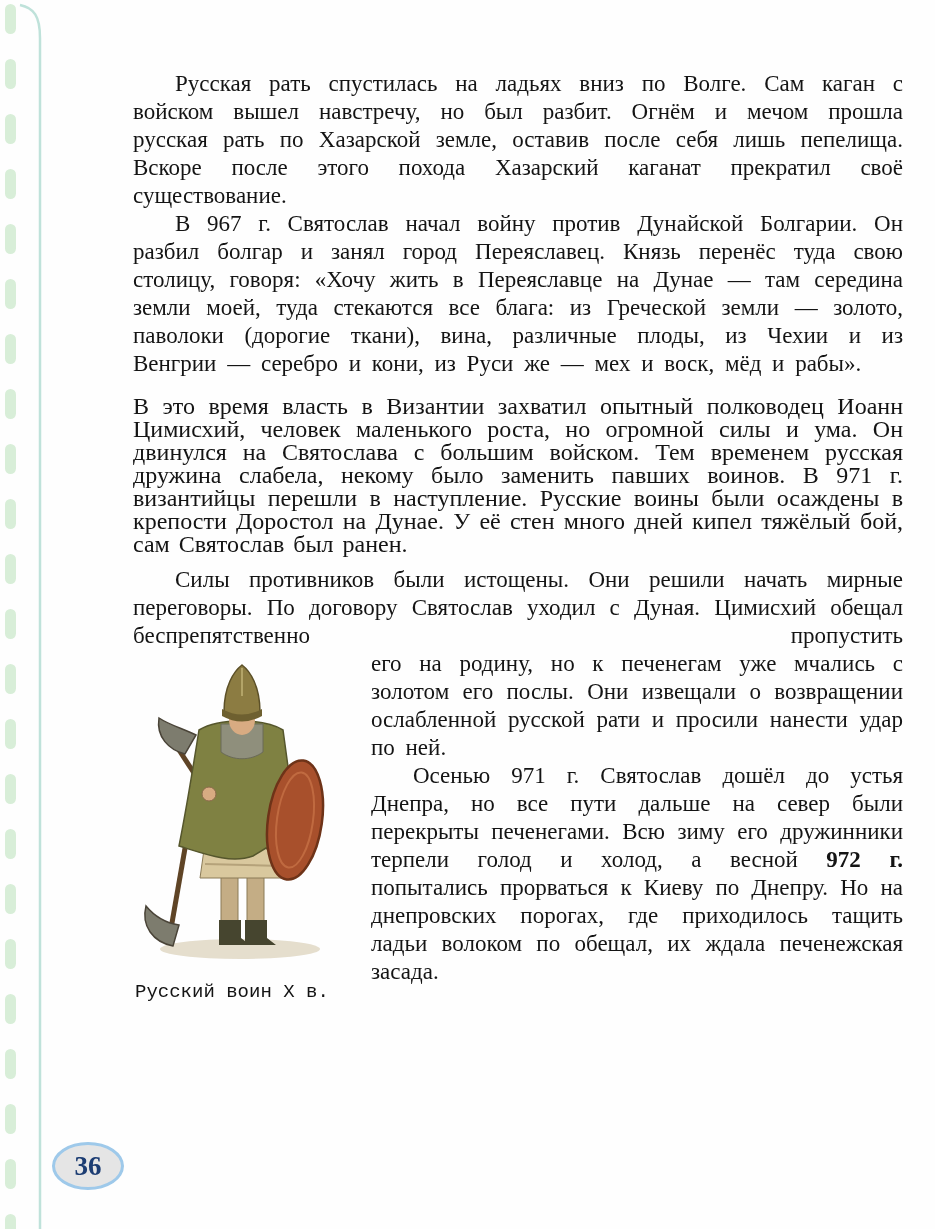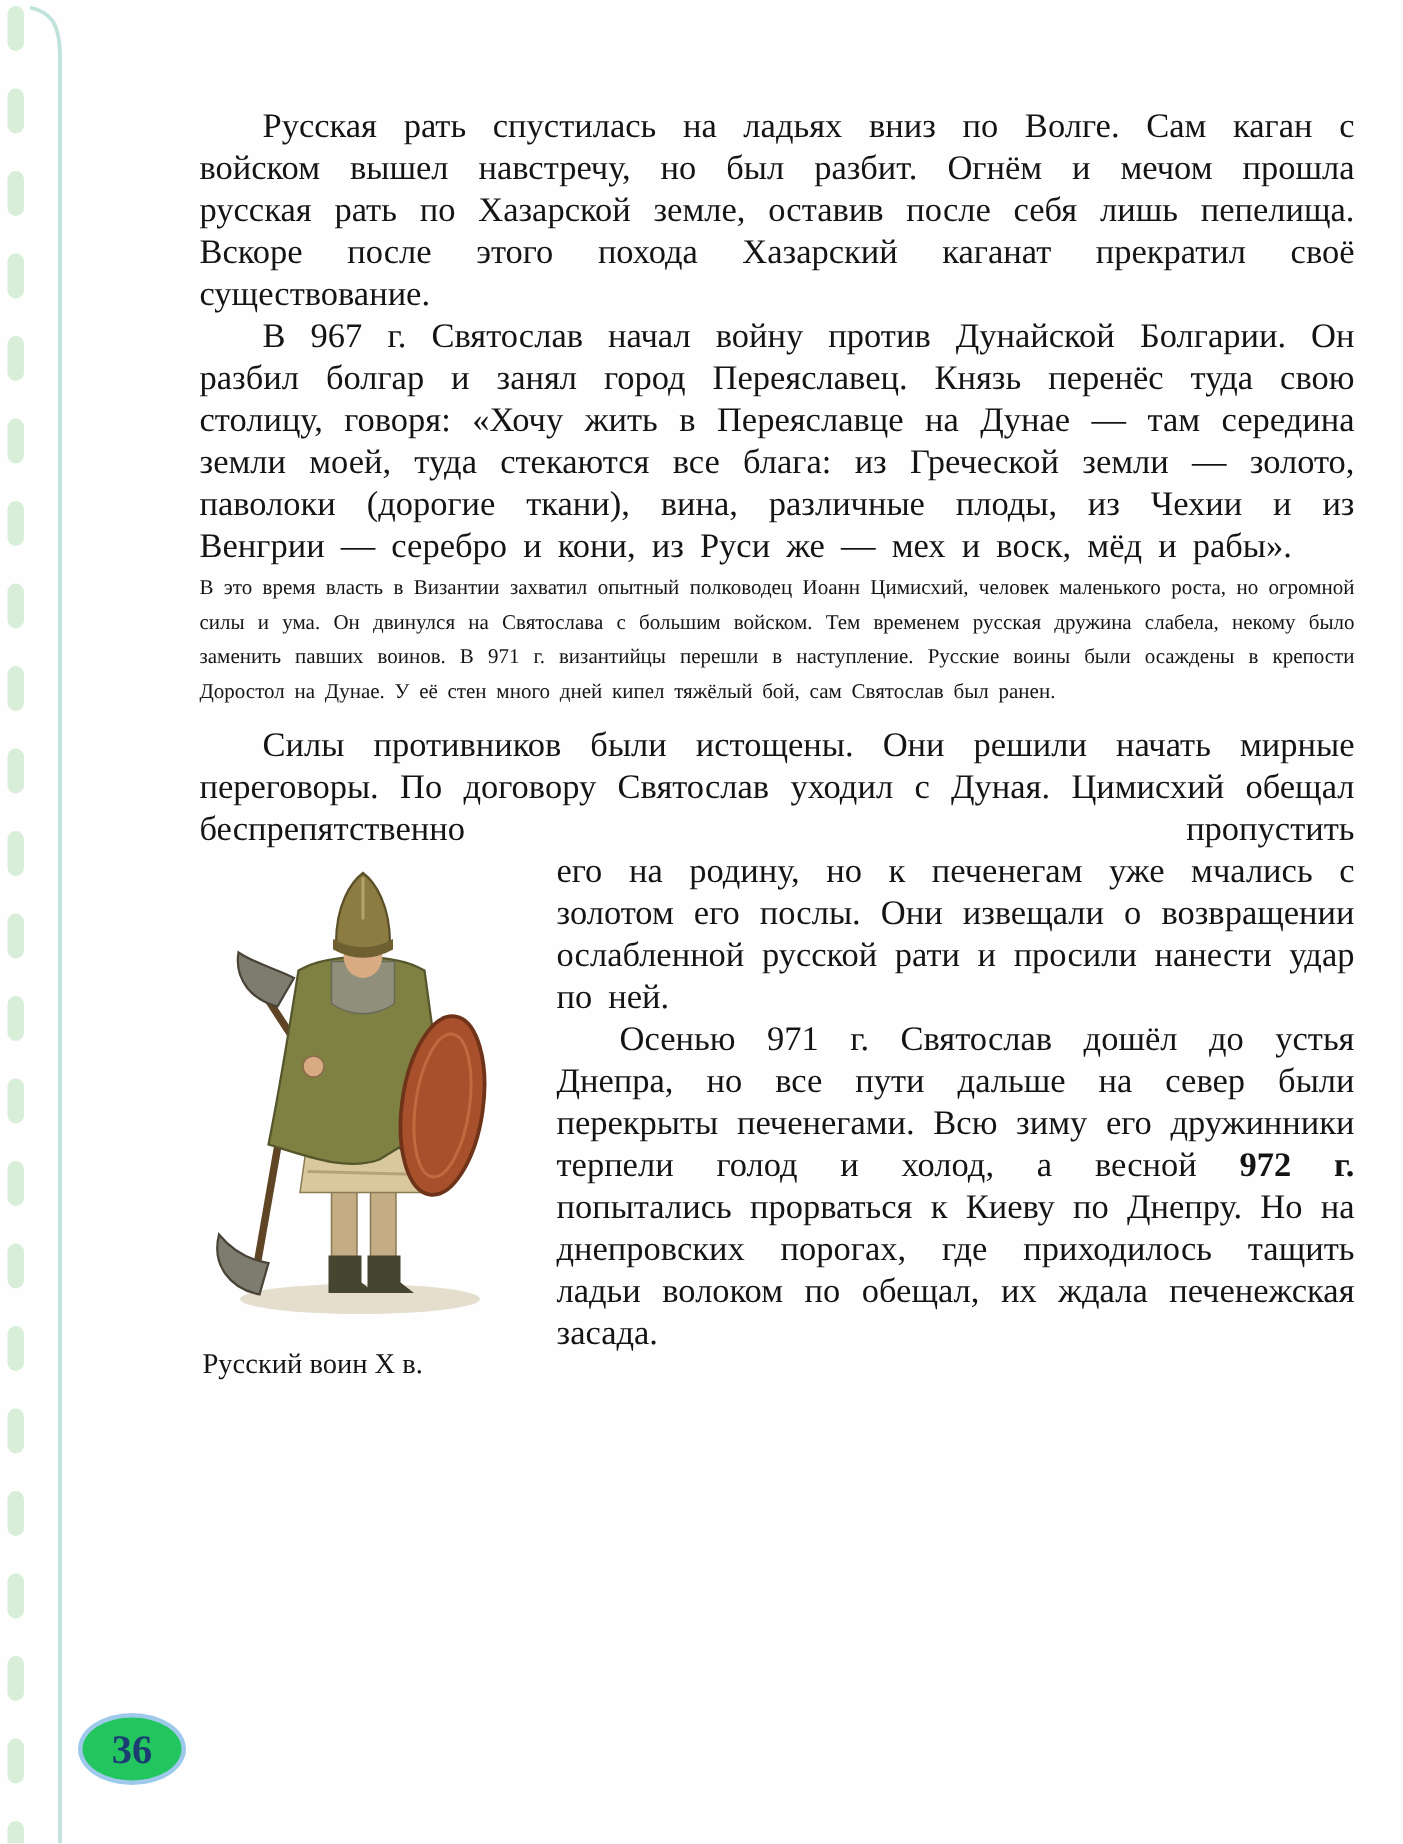--- a/index.html
+++ b/index.html
@@ -19,40 +19,40 @@
 
   
   .content { position:absolute; left:133px; top:70px; width:770px; }
   .para {
     font-size:23px; line-height:28px; text-align:justify;
     word-spacing:5px;
   }
   .para.indent { text-indent:42px; }
   .para.cont-line { text-align-last: justify; }
   .small-print {
-    font-size:14px; line-height:23px; text-align:justify;
-    word-spacing:3px; margin:3px 0 10px;
+    font-size:24px; line-height:23px; text-align:justify;
+    word-spacing:3px; margin:17px 0 10px;
   }
   .gap-top { margin-top:2px; }
 
   
-  .warrior-fig { float:left; width:218px; margin:6px 18px 2px 2px; }
+  .warrior-fig { float:left; width:218px; margin:6px 18px 2px 2px;font-family:Liberation Mono, monospace; }
   .warrior-fig figcaption {
     font-size:19px; line-height:23px; margin-top:10px;
     text-align:left; word-spacing:normal;
   }
   .wrap-section::after { content:""; display:block; clear:both; }
 
   
   .badge {
     position:absolute; left:52px; top:1142px; width:72px; height:48px;
     border:3px solid var(--badge_border, #9ec9ea); border-radius:50%;
     display:flex; align-items:center; justify-content:center;
     font-size:27px; font-weight:bold; color: var(--badge_text, #1c3d73);
-    background:#22c55e;
+    background:#e5e5e5;
   }
   b { font-weight:bold;margin-top:24px; }
 </style>
 </head>
 <body>
 
 <svg class="frame-svg" width="60" height="1229" viewBox="0 0 60 1229">
   <path d="M 20 5 C 34 8, 40 16, 40 38 L 40 1229" fill="none" stroke="#bfe2da" stroke-width="2.5"></path>
 </svg>
 

